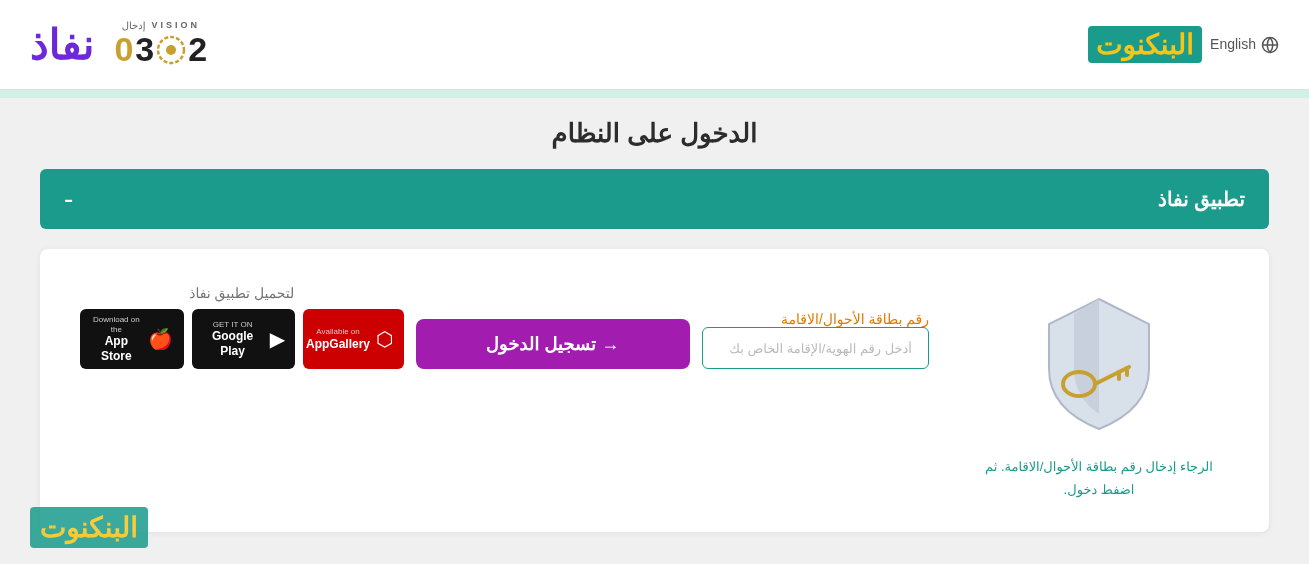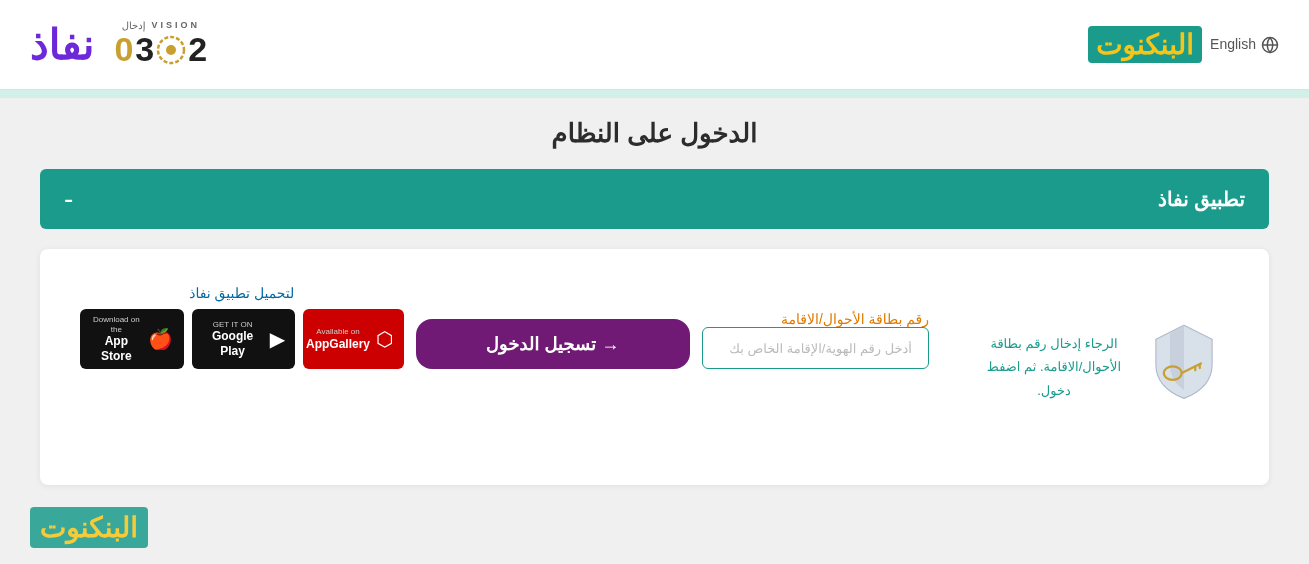--- a/index.html
+++ b/index.html
@@ -147,42 +147,42 @@
       direction: rtl;
       color: #333;
     }
     .id-input::placeholder {
       color: #bbb;
       font-size: 13px;
     }
 
     .login-btn {
       width: 100%;
-      background: #701a75;
+      background: #a21caf;
       color: #fff;
       border: none;
-      border-radius: 16px;
+      border-radius: 8px;
       padding: 14px 32px;
       font-size: 18px;
       font-weight: 600;
       cursor: pointer;
       display: flex;
       align-items: center;
       justify-content: center;
       gap: 10px;
     }
 
     .download-section {
       text-align: center;
       width: 100%;
       margin-top: 6px;
     }
     .download-label {
       font-size: 14px;
-      color: #0369a1;
+      color: #737373;
       margin-bottom: 8px;
       display: block;
     }
     .store-badges {
       display: flex;
       gap: 8px;
       justify-content: center;
     }
     .store-badge {
       background: #111;
@@ -213,21 +213,21 @@
       font-weight: 700;
     }
     .store-badge.huawei {
       background: #cc0000;
     }
 
     
     .illustration-section {
       flex: 0 0 260px;
       display: flex;
-      flex-direction: row;
+      flex-direction: column;
       align-items: center;
       justify-content: flex-start;
     }
 
     .shield-illustration {
       width: 160px;
       height: 160px;
       margin-bottom: 16px;
     }
 

